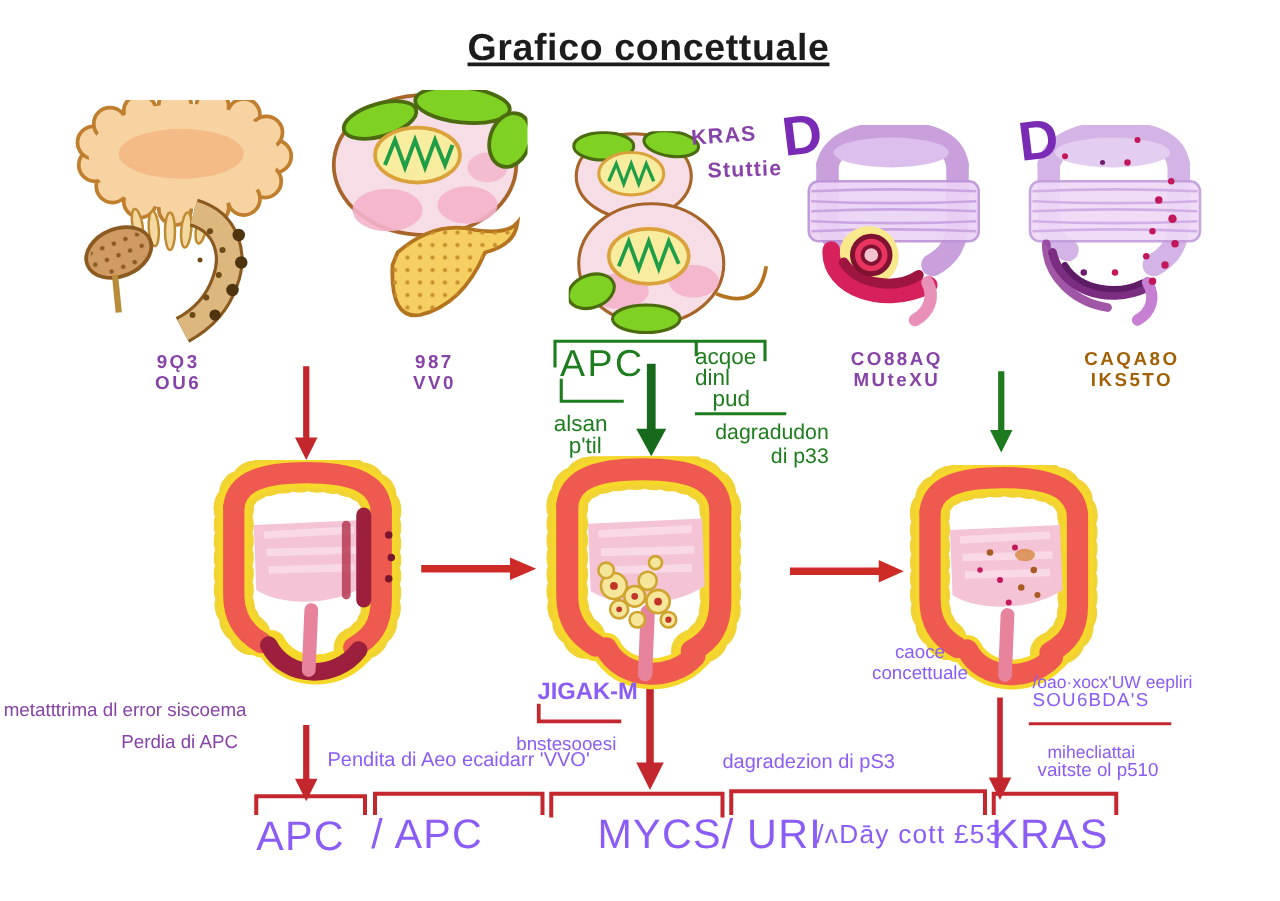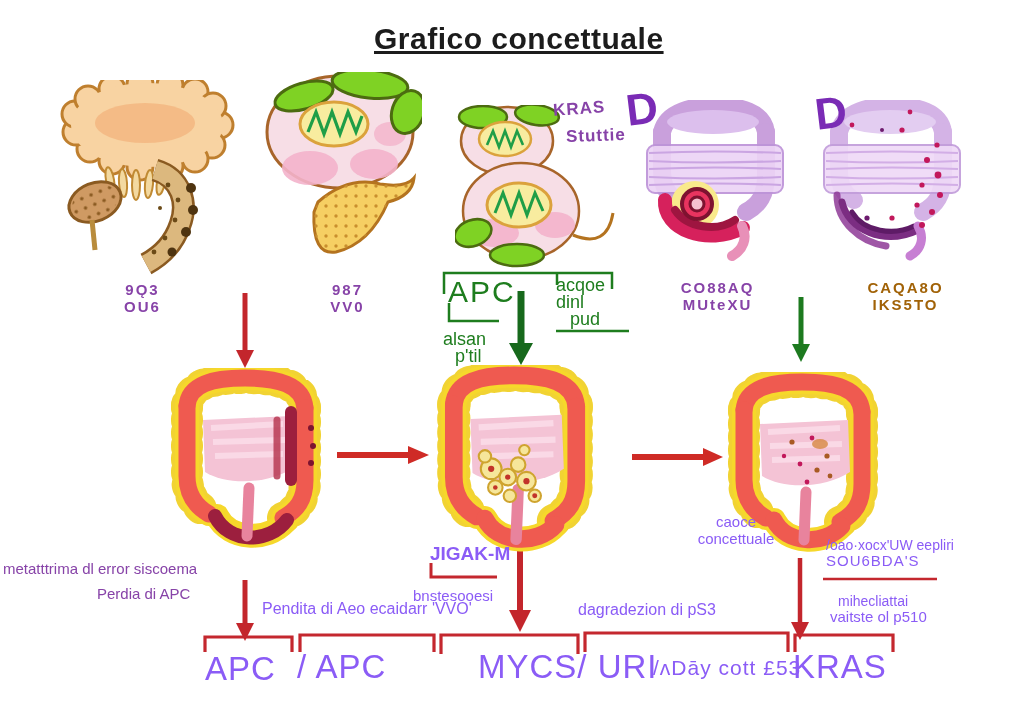--- a/index.html
+++ b/index.html
@@ -385,20 +385,24 @@
   <div class="txt apc-green green" style="left:448px;top:275px;">APC</div>
   <div class="txt gsmall green" style="left:556px;top:277px;">
     <div>acqoe</div>
     <div>dinl</div>
     <div style="padding-left:14px;">pud</div>
   </div>
   <div class="txt gsmall green" style="left:443px;top:331px;">
     <div>alsan</div>
     <div style="padding-left:12px;">p'til</div>
   </div>
+  <div class="txt gdeg green" style="left:545px;top:336px;width:118px;">
+    <div>dagradudon</div>
+    <div>di p33</div>
+  </div>
 
   <div class="txt ann purple" style="left:97px;top:541px;font-size:15px;margin-top:44px;">Perdia di APC</div>
   <div class="txt ann-sm purple" style="left:3px;top:560px;font-size:15px;">metatttrima dl error siscoema</div>
   <div class="txt ann red" style="left:430px;top:543px;font-weight:700;font-size:19px;">JIGAK-M</div>
   <div class="txt ann-sm red" style="left:413px;top:587px;font-size:15px;">bnstesooesi</div>
   <div class="txt ann red" style="left:262px;top:600px;">Pendita di Aeo ecaidarr 'VVO'</div>
   <div class="txt ann red" style="left:578px;top:601px;">dagradezion di pS3</div>
   <div class="txt ann-sm red" style="left:675px;top:513px;width:122px;text-align:center;line-height:17px;font-size:15px;">
     <div>caoce</div>
     <div>concettuale</div>

